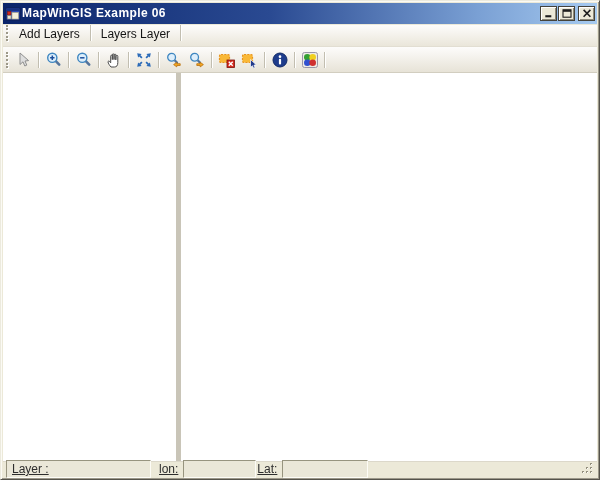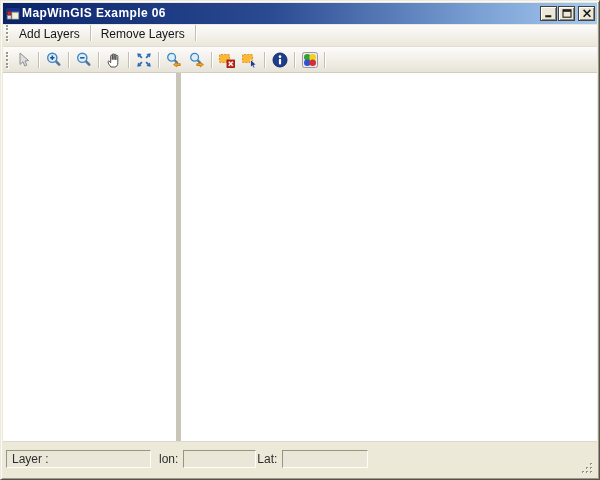--- a/index.html
+++ b/index.html
@@ -33,23 +33,23 @@
   .vsep{width:1px;height:16px;background:#c2beb0;box-shadow:1px 0 0 #ffffff;
     margin:0 3px;flex:0 0 auto;}
   .tbtn{width:23px;height:22px;padding:0;border:0;background:transparent;
     display:grid;place-items:center;flex:0 0 auto;}
   
   .main{flex:1;display:flex;min-height:0;background:#ece9d8;}
   .legend-panel{width:173px;flex:0 0 auto;background:#ffffff;}
   .splitter{width:5px;flex:0 0 auto;background:#c9c5b8;cursor:ew-resize;}
   .map-panel{flex:1;background:#ffffff;}
   
-  .statusbar{height:36px;flex:0 0 auto;display:flex;align-items:center;
+  .statusbar{height:16px;flex:0 0 auto;display:flex;align-items:center;
     background:#ece9d8;box-shadow:inset 0 1px 0 #dcd8ca;padding:0 3px;
-    font-size:12px;color:#2d2d2d;}
+    font-size:12px;color:#2d2d2d;text-decoration:underline;}
   .spanel{height:18px;border:1px solid;border-color:#97947f #fdfcf6 #fdfcf6 #97947f;
     background:#eae7d8;display:flex;align-items:center;}
   .layer-panel{width:145px;padding:0 5px;margin-right:7px;}
   .coord-box{width:73px;}
   .lat-box{width:86px;}
   .slabel{margin:0 5px 0 1px;white-space:nowrap;}
   .spacer{flex:1;}
   .sizegrip{width:13px;height:13px;align-self:flex-end;margin-bottom:2px;}
 </style>
 </head>
@@ -81,21 +81,21 @@
       <svg width="10" height="9" viewBox="0 0 10 9">
         <path d="M1.6 0.9 L8.4 7.7 M8.4 0.9 L1.6 7.7" stroke="#1d1d1d" stroke-width="1.6"></path>
       </svg>
     </button>
   </div>
 
   <div class="menustrip">
     <span class="grip"></span>
     <span class="menu-item">Add Layers</span>
     <span class="vsep"></span>
-    <span class="menu-item">Remove Layers</span>
+    <span class="menu-item">Layers Layer</span>
     <span class="vsep"></span>
   </div>
 
   <div class="toolstrip">
     <span class="grip"></span>
 
     <button class="tbtn" aria-disabled="true">
       <svg width="18" height="18" viewBox="0 0 18 18">
         <polygon points="5,2 5,13.5 8,10.8 9.8,15 11.8,14.1 10,10 13.6,9.6" fill="#dedede" stroke="#8f8f8f" stroke-width="1"></polygon>
       </svg>

